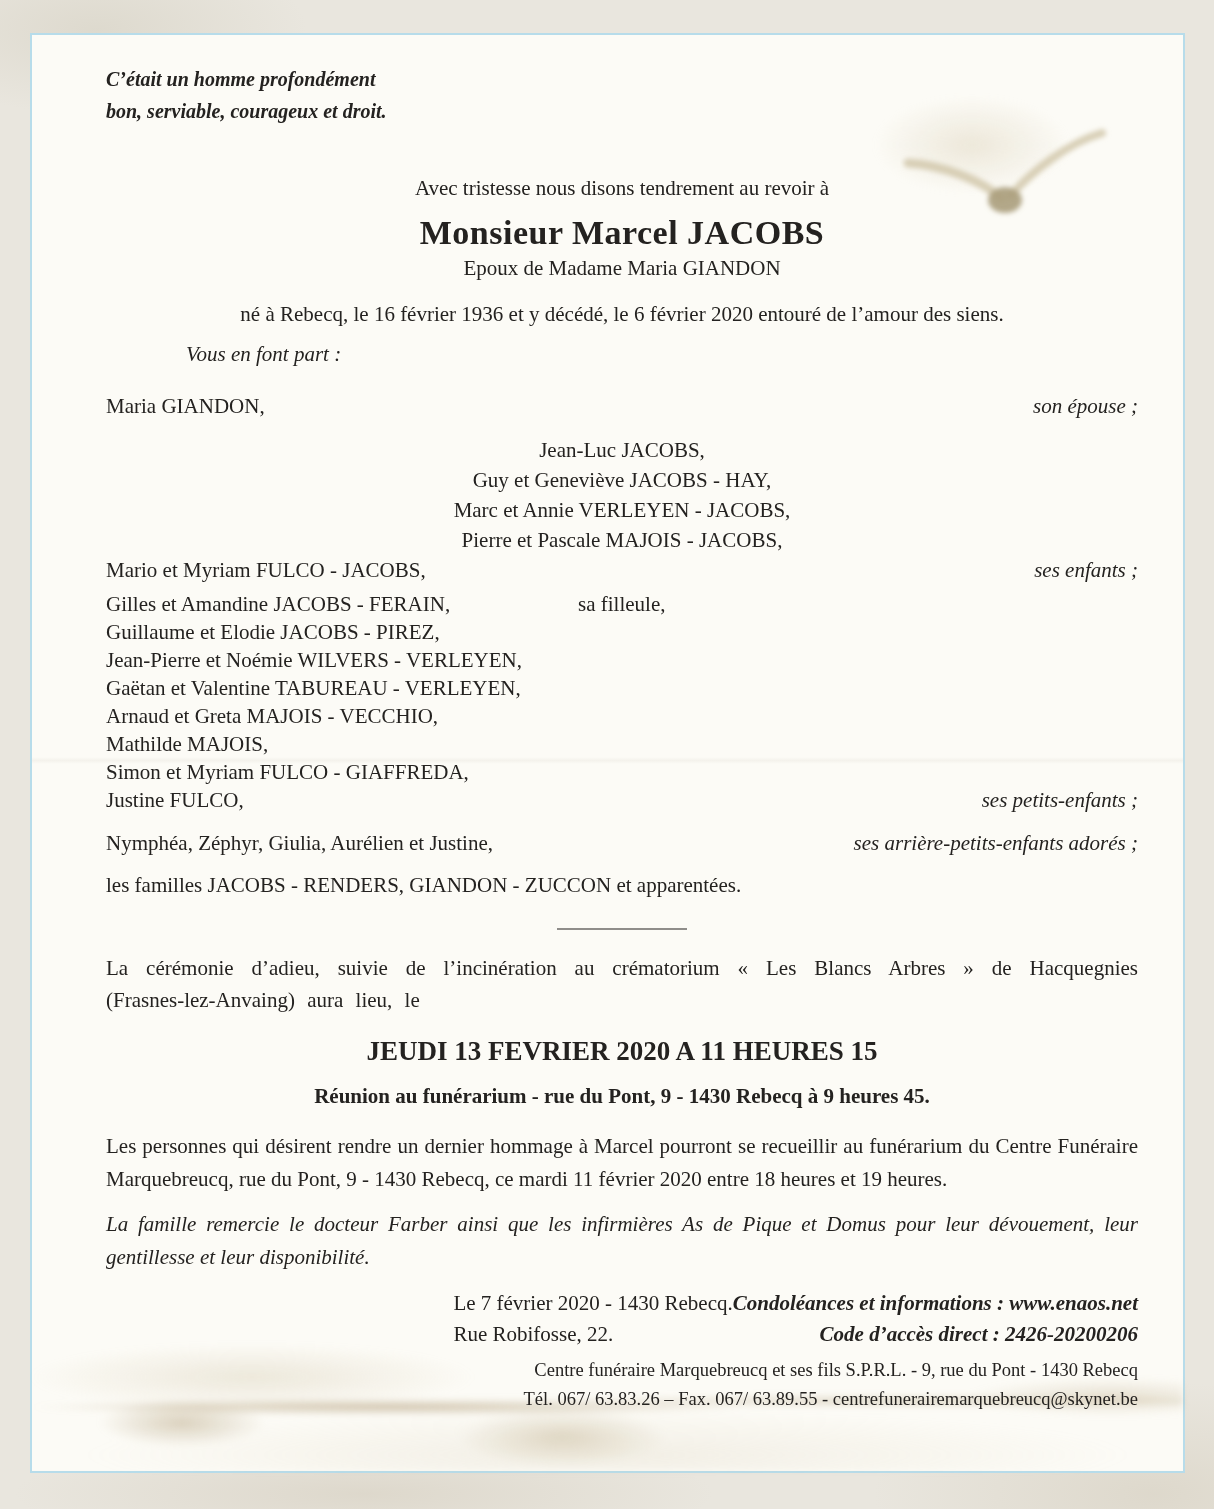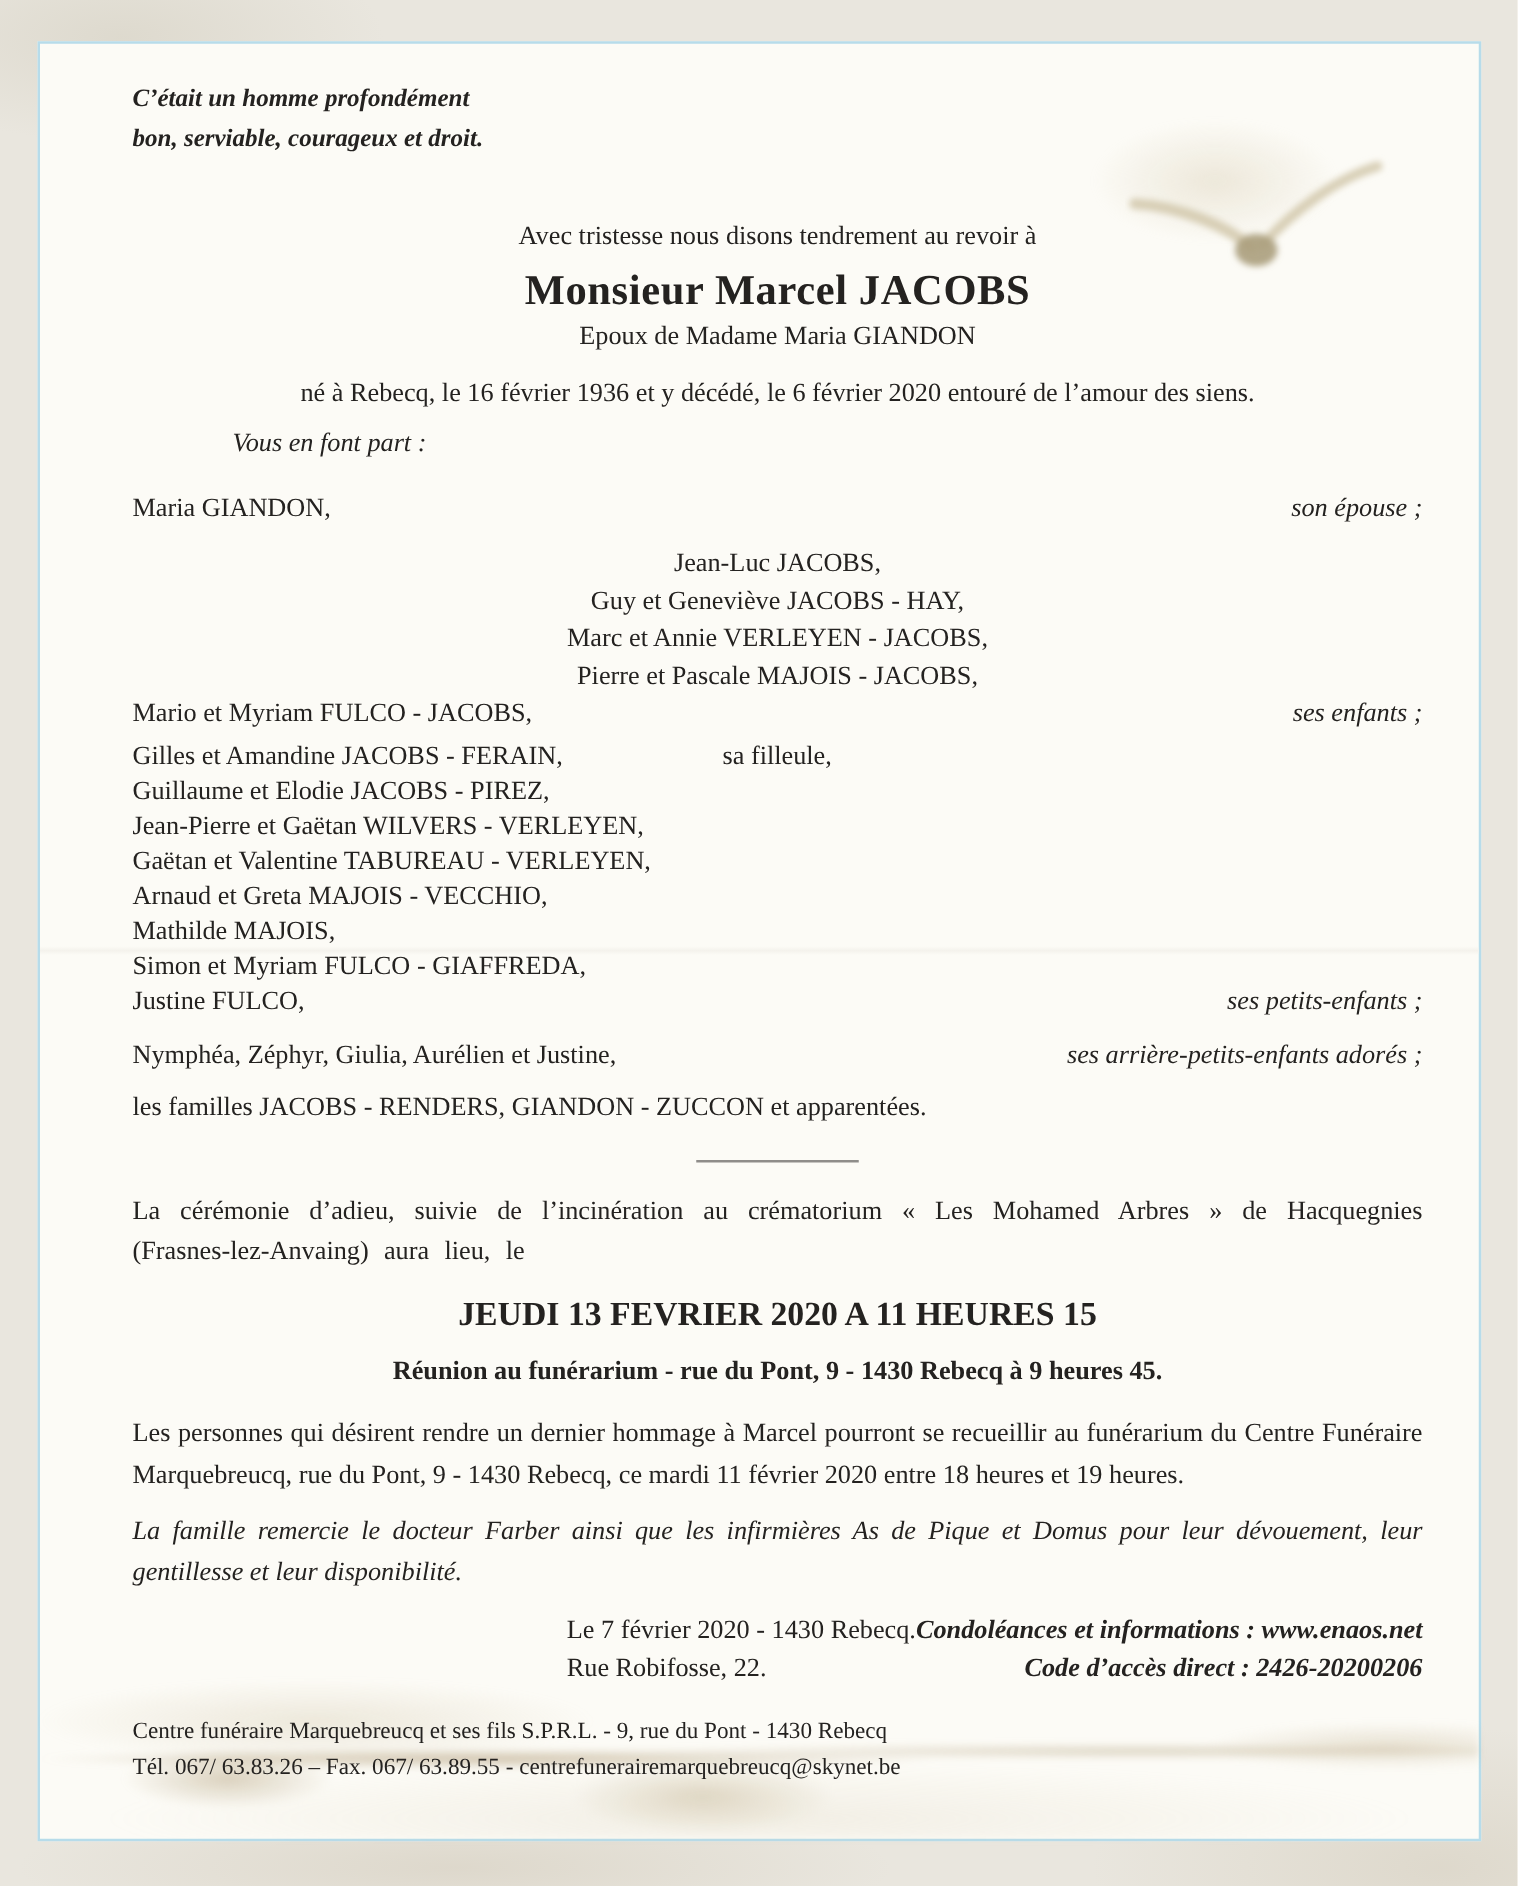--- a/index.html
+++ b/index.html
@@ -91,21 +91,21 @@
   .big-date{font-size:27px;font-weight:bold;line-height:30px;margin-top:20px;}
   .ashes-line{margin-top:22px;}
   .meeting-line{font-weight:bold;margin-top:15px;}
   .visit-par{margin-top:19px;line-height:33px;text-align:justify;}
   .thanks-par{margin-top:12px;line-height:33px;font-style:italic;text-align:justify;}
 
   .bottom-cols{display:flex;justify-content:flex-end;margin-top:14px;line-height:31px;}
   .bottom-right{font-weight:bold;font-style:italic;text-align:right;}
 
   .footer{
-    margin-top:21px;text-align:left;
+    margin-top:6px;text-align:right;
     font-size:18.5px;line-height:29px;
   }
 </style>
 </head>
 <body>
 
 <div class="paper-texture"></div>
 
 <div class="card">
   <div class="card-stains"></div>
@@ -155,41 +155,41 @@
         <span class="relation">ses enfants ;</span>
       </div>
     </div>
 
     <div class="gchildren-block">
       <div class="filleule-row">
         <span class="filleule">sa filleule,</span>
       </div>
       <div>Gilles et Amandine JACOBS - FERAIN,</div>
       <div>Guillaume et Elodie JACOBS - PIREZ,</div>
-      <div>Jean-Pierre et Gaëtan WILVERS - VERLEYEN,</div>
+      <div>Jean-Pierre et Noémie WILVERS - VERLEYEN,</div>
       <div>Gaëtan et Valentine TABUREAU - VERLEYEN,</div>
       <div>Arnaud et Greta MAJOIS - VECCHIO,</div>
       <div>Mathilde MAJOIS,</div>
       <div>Simon et Myriam FULCO - GIAFFREDA,</div>
       <div class="rel-row">
         <span>Justine FULCO,</span>
         <span class="relation">ses petits-enfants ;</span>
       </div>
     </div>
 
     <div class="rel-row ggc-row">
       <span>Nymphéa, Zéphyr, Giulia, Aurélien et Justine,</span>
       <span class="relation">ses arrière-petits-enfants adorés ;</span>
     </div>
 
     <div class="families-line">les familles JACOBS - RENDERS, GIANDON - ZUCCON et apparentées.</div>
 
     <hr class="divider">
 
-    <div class="ceremony-par">La cérémonie d’adieu, suivie de l’incinération au crématorium « Les Mohamed Arbres » de Hacquegnies (Frasnes-lez-Anvaing) aura lieu, le</div>
+    <div class="ceremony-par">La cérémonie d’adieu, suivie de l’incinération au crématorium « Les Blancs Arbres » de Hacquegnies (Frasnes-lez-Anvaing) aura lieu, le</div>
 
     <div class="center big-date">JEUDI 13 FEVRIER 2020 A 11 HEURES 15</div>
 
 
     <div class="center meeting-line">Réunion au funérarium - rue du Pont, 9 - 1430 Rebecq à 9 heures 45.</div>
 
     <div class="visit-par">Les personnes qui désirent rendre un dernier hommage à Marcel pourront se recueillir au funérarium du Centre Funéraire Marquebreucq, rue du Pont, 9 - 1430 Rebecq, ce mardi 11 février 2020 entre 18 heures et 19 heures.</div>
 
     <div class="thanks-par">La famille remercie le docteur Farber ainsi que les infirmières As de Pique et Domus pour leur dévouement, leur gentillesse et leur disponibilité.</div>
 

